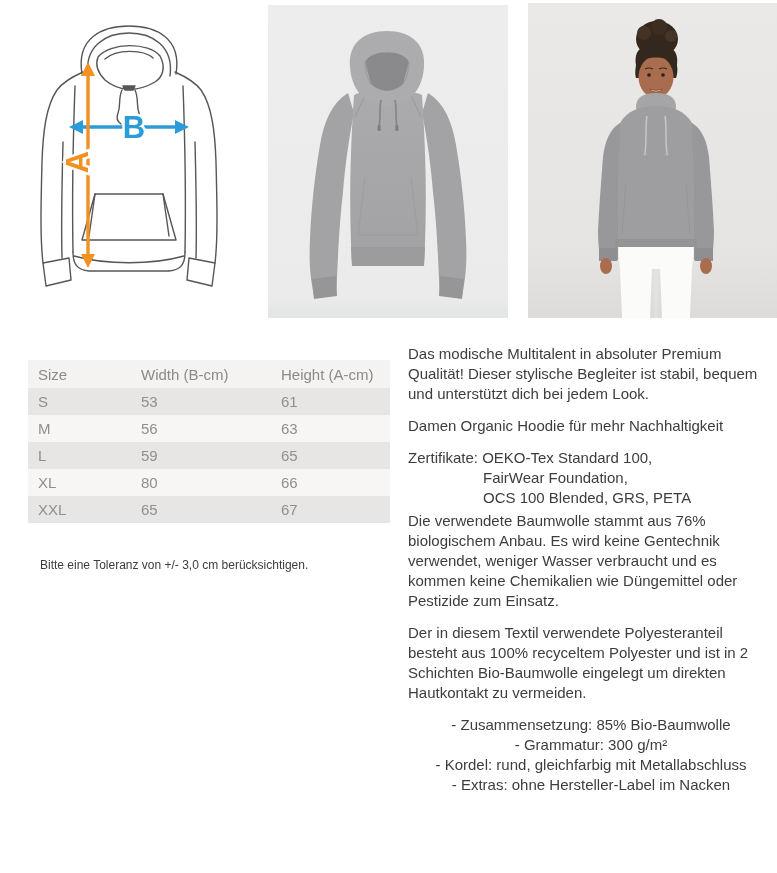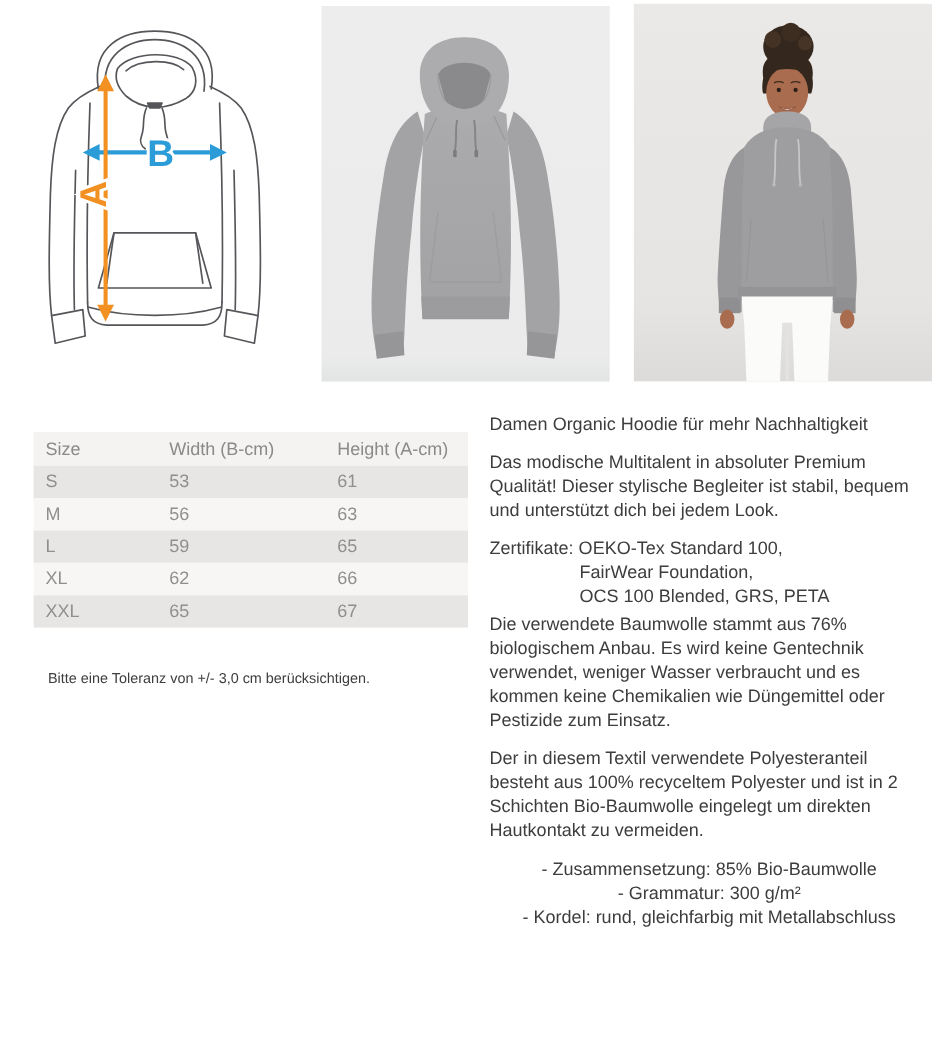--- a/index.html
+++ b/index.html
@@ -195,42 +195,43 @@
       <div class="tcell">56</div>
       <div class="tcell">63</div>
     </div>
     <div class="trow odd">
       <div class="tcell">L</div>
       <div class="tcell">59</div>
       <div class="tcell">65</div>
     </div>
     <div class="trow even">
       <div class="tcell">XL</div>
-      <div class="tcell">62</div>
+      <div class="tcell">80</div>
       <div class="tcell">66</div>
     </div>
     <div class="trow odd">
       <div class="tcell">XXL</div>
       <div class="tcell">65</div>
       <div class="tcell">67</div>
     </div>
   </div>
 
   <div id="tolerance-note">Bitte eine Toleranz von +/- 3,0 cm berücksichtigen.</div>
 
   <div id="description">
+    <p>Das modische Multitalent in absoluter Premium Qualität! Dieser stylische Begleiter ist stabil, bequem und unterstützt dich bei jedem Look.</p>
     <p>Damen Organic Hoodie für mehr Nachhaltigkeit</p>
-    <p>Das modische Multitalent in absoluter Premium Qualität! Dieser stylische Begleiter ist stabil, bequem und unterstützt dich bei jedem Look.</p>
     <div class="cert-block">
       <div>Zertifikate: OEKO-Tex Standard 100,</div>
       <div class="cert-indent">FairWear Foundation,</div>
       <div class="cert-indent">OCS 100 Blended, GRS, PETA</div>
     </div>
     <p>Die verwendete Baumwolle stammt aus 76% biologischem Anbau. Es wird keine Gentechnik verwendet, weniger Wasser verbraucht und es kommen keine Chemikalien wie Düngemittel oder Pestizide zum Einsatz.</p>
     <p>Der in diesem Textil verwendete Polyesteranteil besteht aus 100% recyceltem Polyester und ist in 2 Schichten Bio-Baumwolle eingelegt um direkten Hautkontakt zu vermeiden.</p>
     <div class="specs">
       <div class="spec-line">- Zusammensetzung: 85% Bio-Baumwolle</div>
       <div class="spec-line">- Grammatur: 300 g/m²</div>
       <div class="spec-line">- Kordel: rund, gleichfarbig mit Metallabschluss</div>
+      <div class="spec-line">- Extras: ohne Hersteller-Label im Nacken</div>
     </div>
   </div>
 
 </div>
 
 </body></html>

